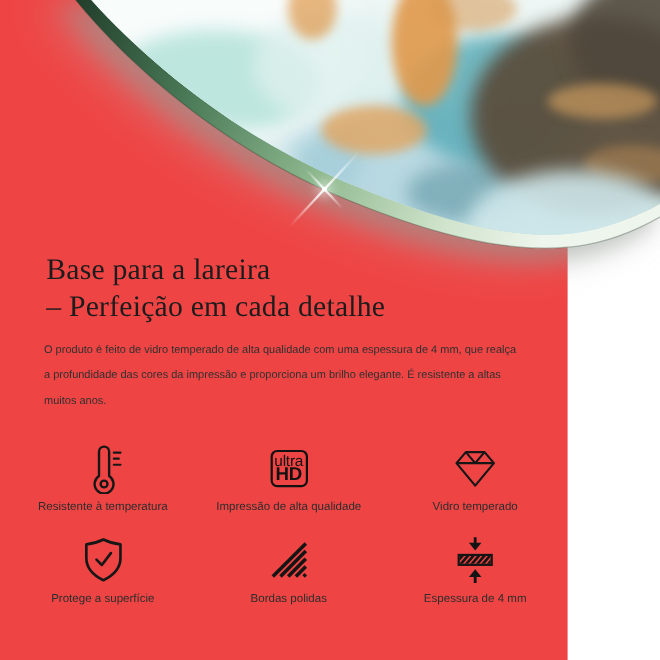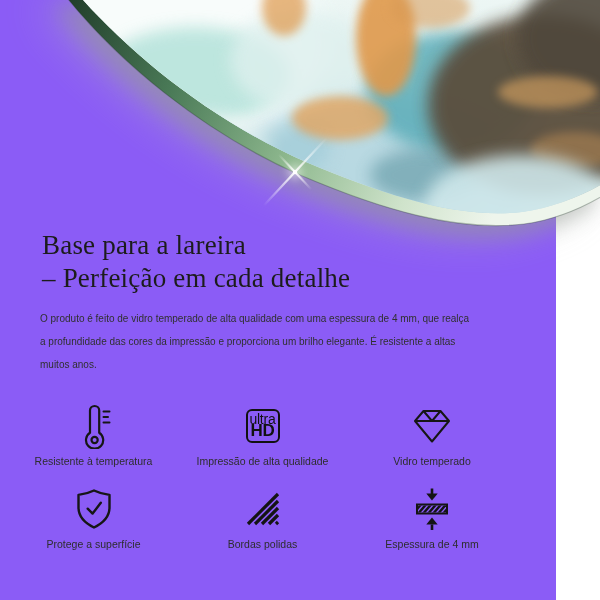--- a/index.html
+++ b/index.html
@@ -2,21 +2,21 @@
 <html><head>
 <meta charset="utf-8">
 <style>
   html, body {
     margin: 0; padding: 0;
     width: 600px; height: 600px;
     background: #ffffff;
     font-family: "Liberation Sans", sans-serif;
     overflow: hidden;
   }
-  .page { position: relative; width: 516px; height: 600px; background:#8b5cf6;padding-left:40px; }
+  .page { position: relative; width: 516px; height: 600px; background:#ef4444; }
 
   
   .hero { position: absolute; left: 0; top: 0; width: 600px; height: 300px; }
   .hero svg { display: block; }
 
   
   .heading {
     position: absolute; left: 42px; top: 229px; margin: 0;
     font-family: "Liberation Serif", serif;
     font-weight: 400;

